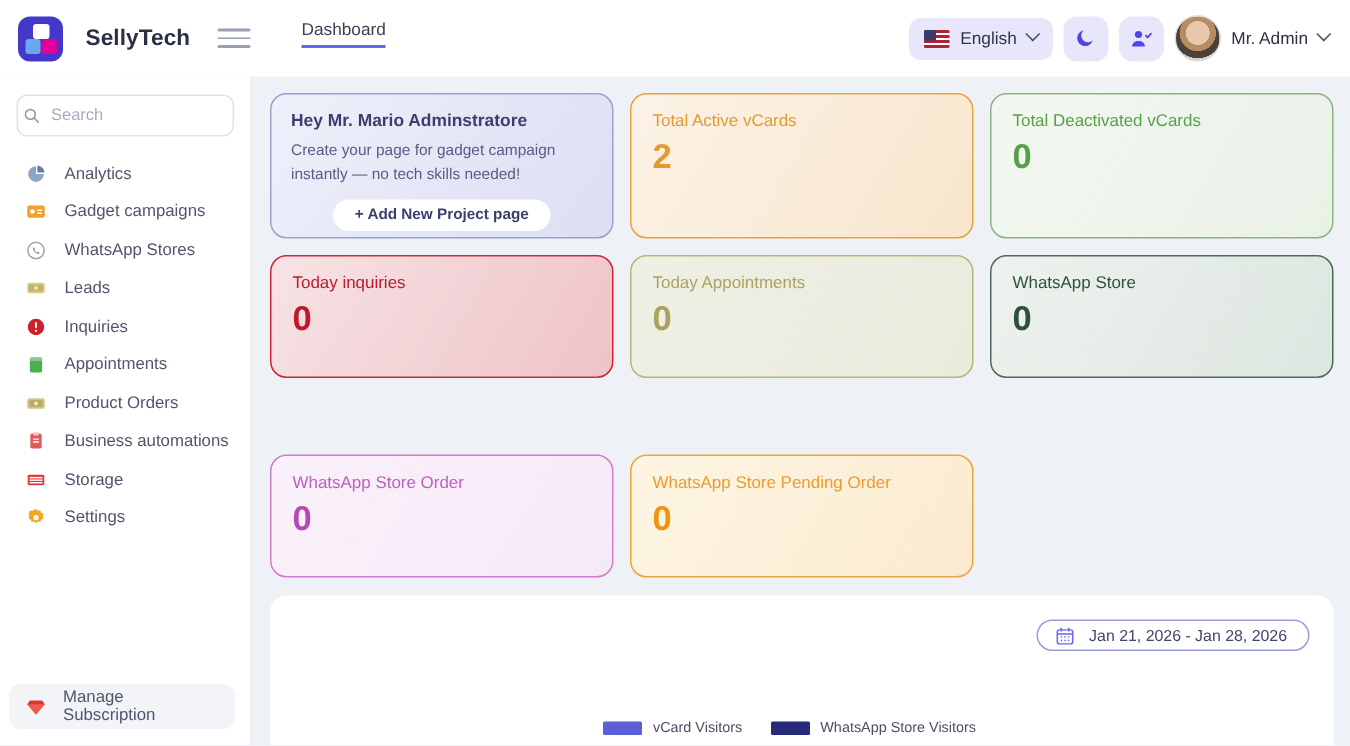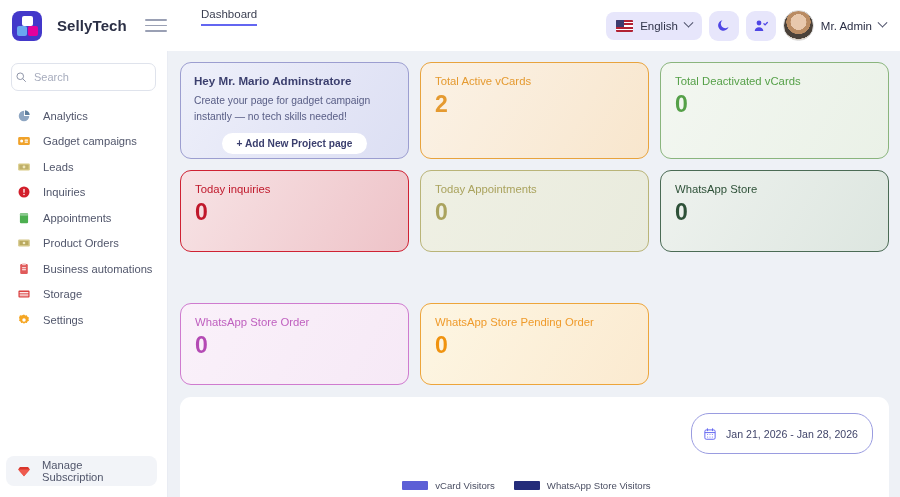--- a/index.html
+++ b/index.html
@@ -30,21 +30,21 @@
   .logo .sq { position: absolute; border-radius: 2px; }
   .logo .sq.top   { width: 11px; height: 10px; left: 9.5px; top: 5px; background: #ffffff; }
   .logo .sq.left  { width: 10px; height: 10px; left: 5px;  top: 15px; background: #6aa7f0; }
   .logo .sq.right { width: 10px; height: 10px; left: 16px; top: 15px; background: #e3009c; }
   .brand-name { font-size: 15px; font-weight: 700; color: #2b2f45; letter-spacing: .1px; }
 
   .hamburger { width: 22px; margin-left: 11px; display: flex; flex-direction: column; gap: 4px; cursor: pointer; }
   .hamburger i { display: block; height: 1.6px; background: #9aa0b4; border-radius: 2px; }
   .hamburger i:nth-child(2) { width: 100%; }
 
-  .tabs { margin-left: 34px; display: flex; align-items: flex-start; height: 51px; padding-top: 8px; }
+  .tabs { margin-left: 34px; display: flex; align-items: flex-start; height: 51px; padding-top: 14px; }
   .tab { font-size: 11.5px; color: #3b3f51; padding-bottom: 4px; cursor: pointer; }
   .tab.active { border-bottom: 2px solid #6366f1; }
 
   .topbar-right { margin-left: auto; display: flex; align-items: center; gap: 7px; }
   .lang-pill {
     display: flex; align-items: center; gap: 7px;
     background: #e7e6fb; border-radius: 8px;
     height: 28px; padding: 0 10px; cursor: pointer;
   }
   .flag { width: 17px; height: 12px; border-radius: 1px; position: relative; overflow: hidden;
@@ -172,21 +172,21 @@
     padding: 14px 16px;
   }
   .chart-title {
     position: absolute; left: 118px; top: 30px;
     font-size: 10px; color: #fdfdfe; letter-spacing: .4px; white-space: nowrap;
   }
   .daterange {
     position: absolute; right: 16px; top: 16px;
     display: flex; align-items: center; gap: 9px;
     border: 1px solid #9a9ce0; border-radius: 18px;
-    height: 41px; padding: 0 14px 0 11px; background: #fff; cursor: pointer;
+    height: 21px; padding: 0 14px 0 11px; background: #fff; cursor: pointer;
   }
   .daterange-text { font-size: 10.6px; color: #41456a; white-space: nowrap; }
   .legend {
     position: absolute; left: 0; right: 16px; top: 83px;
     display: flex; justify-content: center; gap: 19px; align-items: center;
   }
   .legend-item { display: flex; align-items: center; gap: 7px; cursor: pointer; }
   .legend-swatch { width: 26px; height: 9px; border-radius: 1px; }
   .legend-label { font-size: 9.6px; color: #4b4f63; }
   .y-tick {
@@ -278,20 +278,29 @@
             <svg width="14" height="14" viewBox="0 0 24 24">
               <rect x="2" y="5" width="20" height="14" rx="2.5" fill="#f0a22a"></rect>
               <circle cx="8" cy="12" r="2.6" fill="#fff"></circle>
               <rect x="13" y="9.6" width="6" height="1.8" rx=".9" fill="#fff"></rect>
               <rect x="13" y="13" width="6" height="1.8" rx=".9" fill="#fff"></rect>
             </svg>
           </span>
           <span class="nav-label">Gadget campaigns</span>
         </div>
 
+        <div class="nav-item">
+          <span class="nav-ico">
+            <svg width="14" height="14" viewBox="0 0 24 24">
+              <circle cx="12" cy="12" r="9.3" stroke="#9aa3ae" stroke-width="1.7" fill="none"></circle>
+              <path d="M9 8.6c.5-.6 1-.3 1.3.3l.6 1.2c.2.4 0 .7-.3 1-.4.4.2 1.3.8 1.9.6.6 1.5 1.2 1.9.8.3-.3.6-.5 1-.3l1.2.6c.6.3.9.8.3 1.3-1.5 1.3-4.1-.3-5.5-1.7C8.9 12.3 7.7 10 9 8.6z" fill="#9aa3ae"></path>
+            </svg>
+          </span>
+          <span class="nav-label">WhatsApp Stores</span>
+        </div>
 
         <div class="nav-item">
           <span class="nav-ico">
             <svg width="14" height="14" viewBox="0 0 24 24">
               <rect x="2" y="6" width="20" height="12" rx="2" fill="#d8ca84"></rect>
               <rect x="4.2" y="8.2" width="15.6" height="7.6" rx="1" fill="#bfb06a"></rect>
               <circle cx="12" cy="12" r="2.4" fill="#efe6bb"></circle>
             </svg>
           </span>
           <span class="nav-label">Leads</span>

